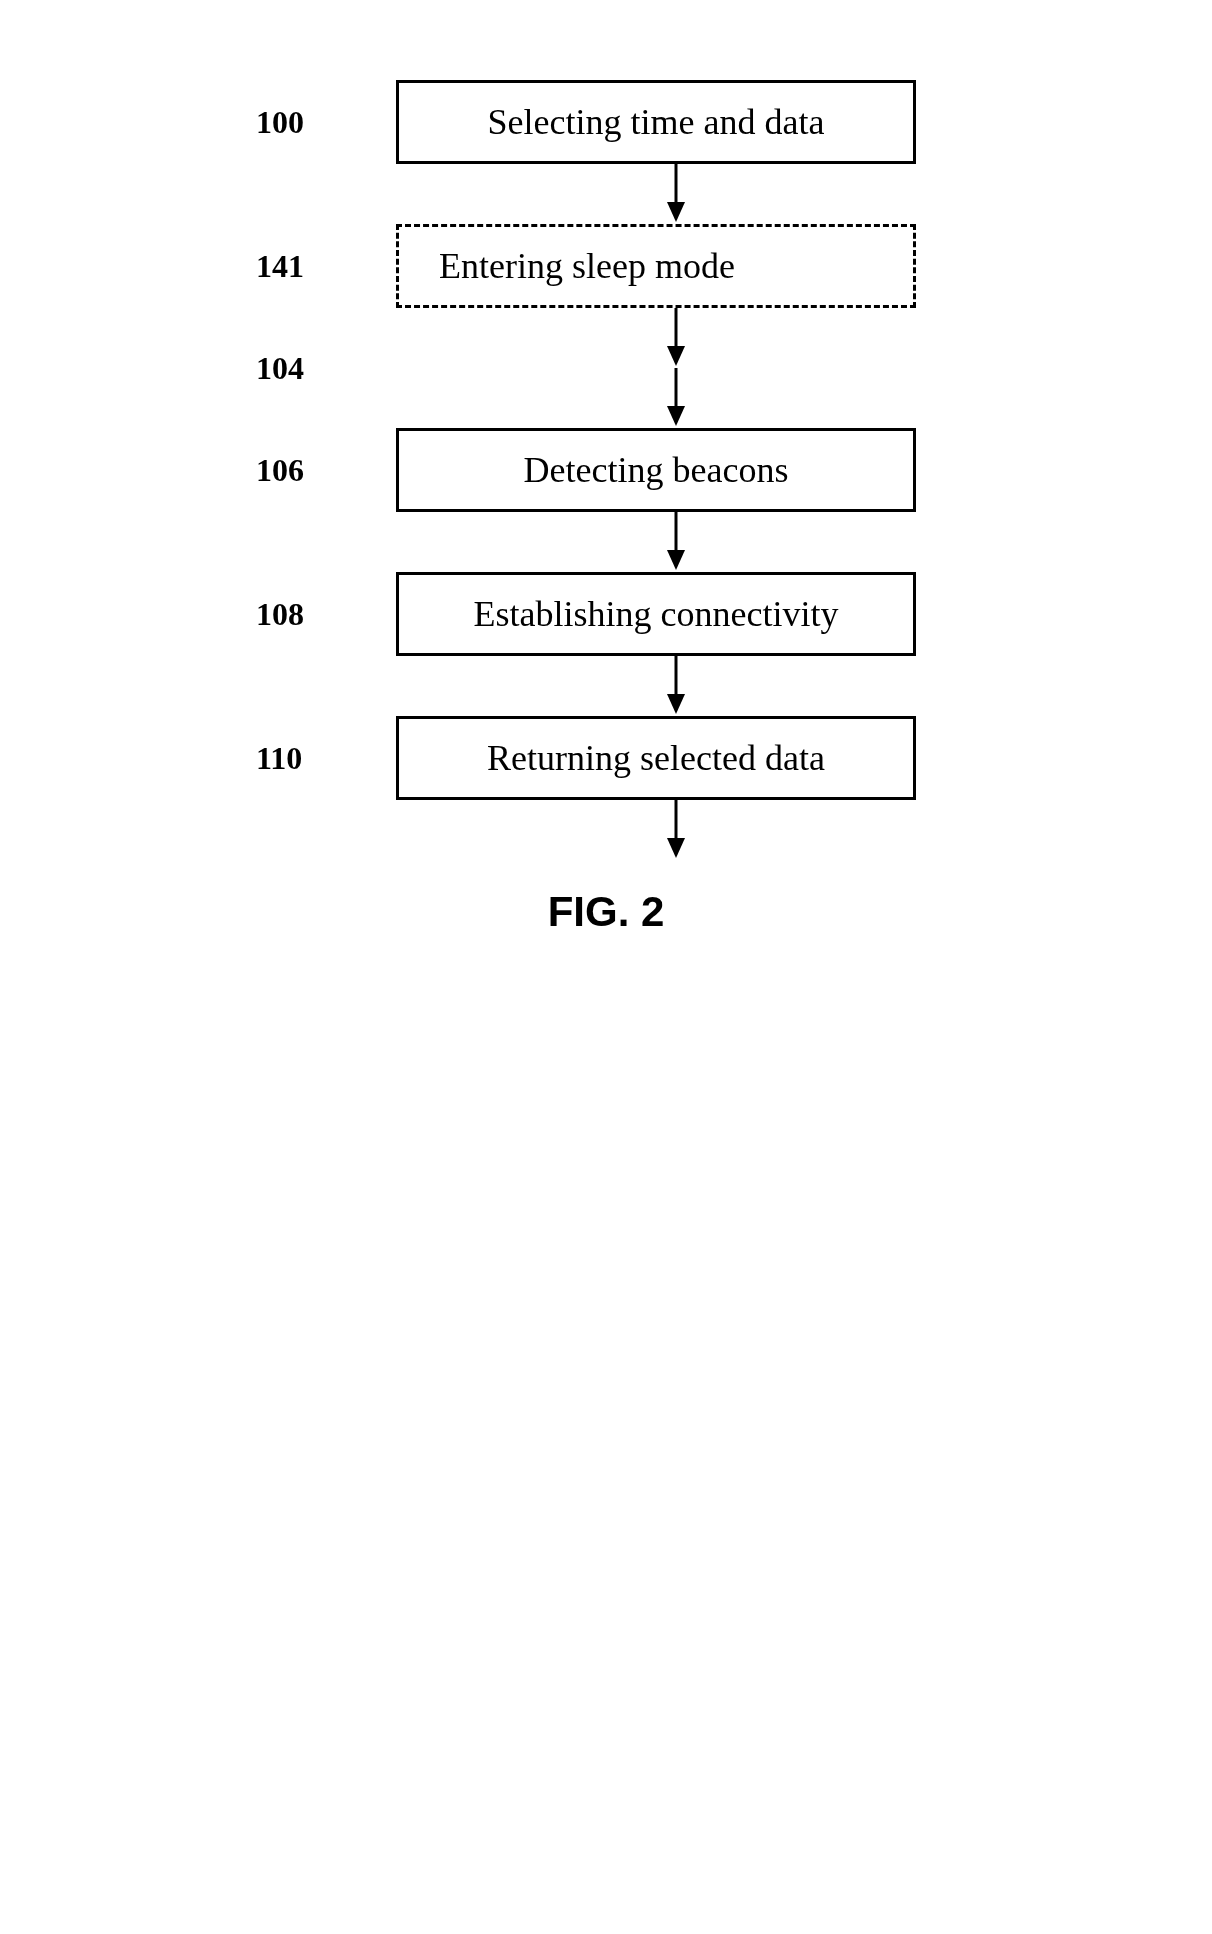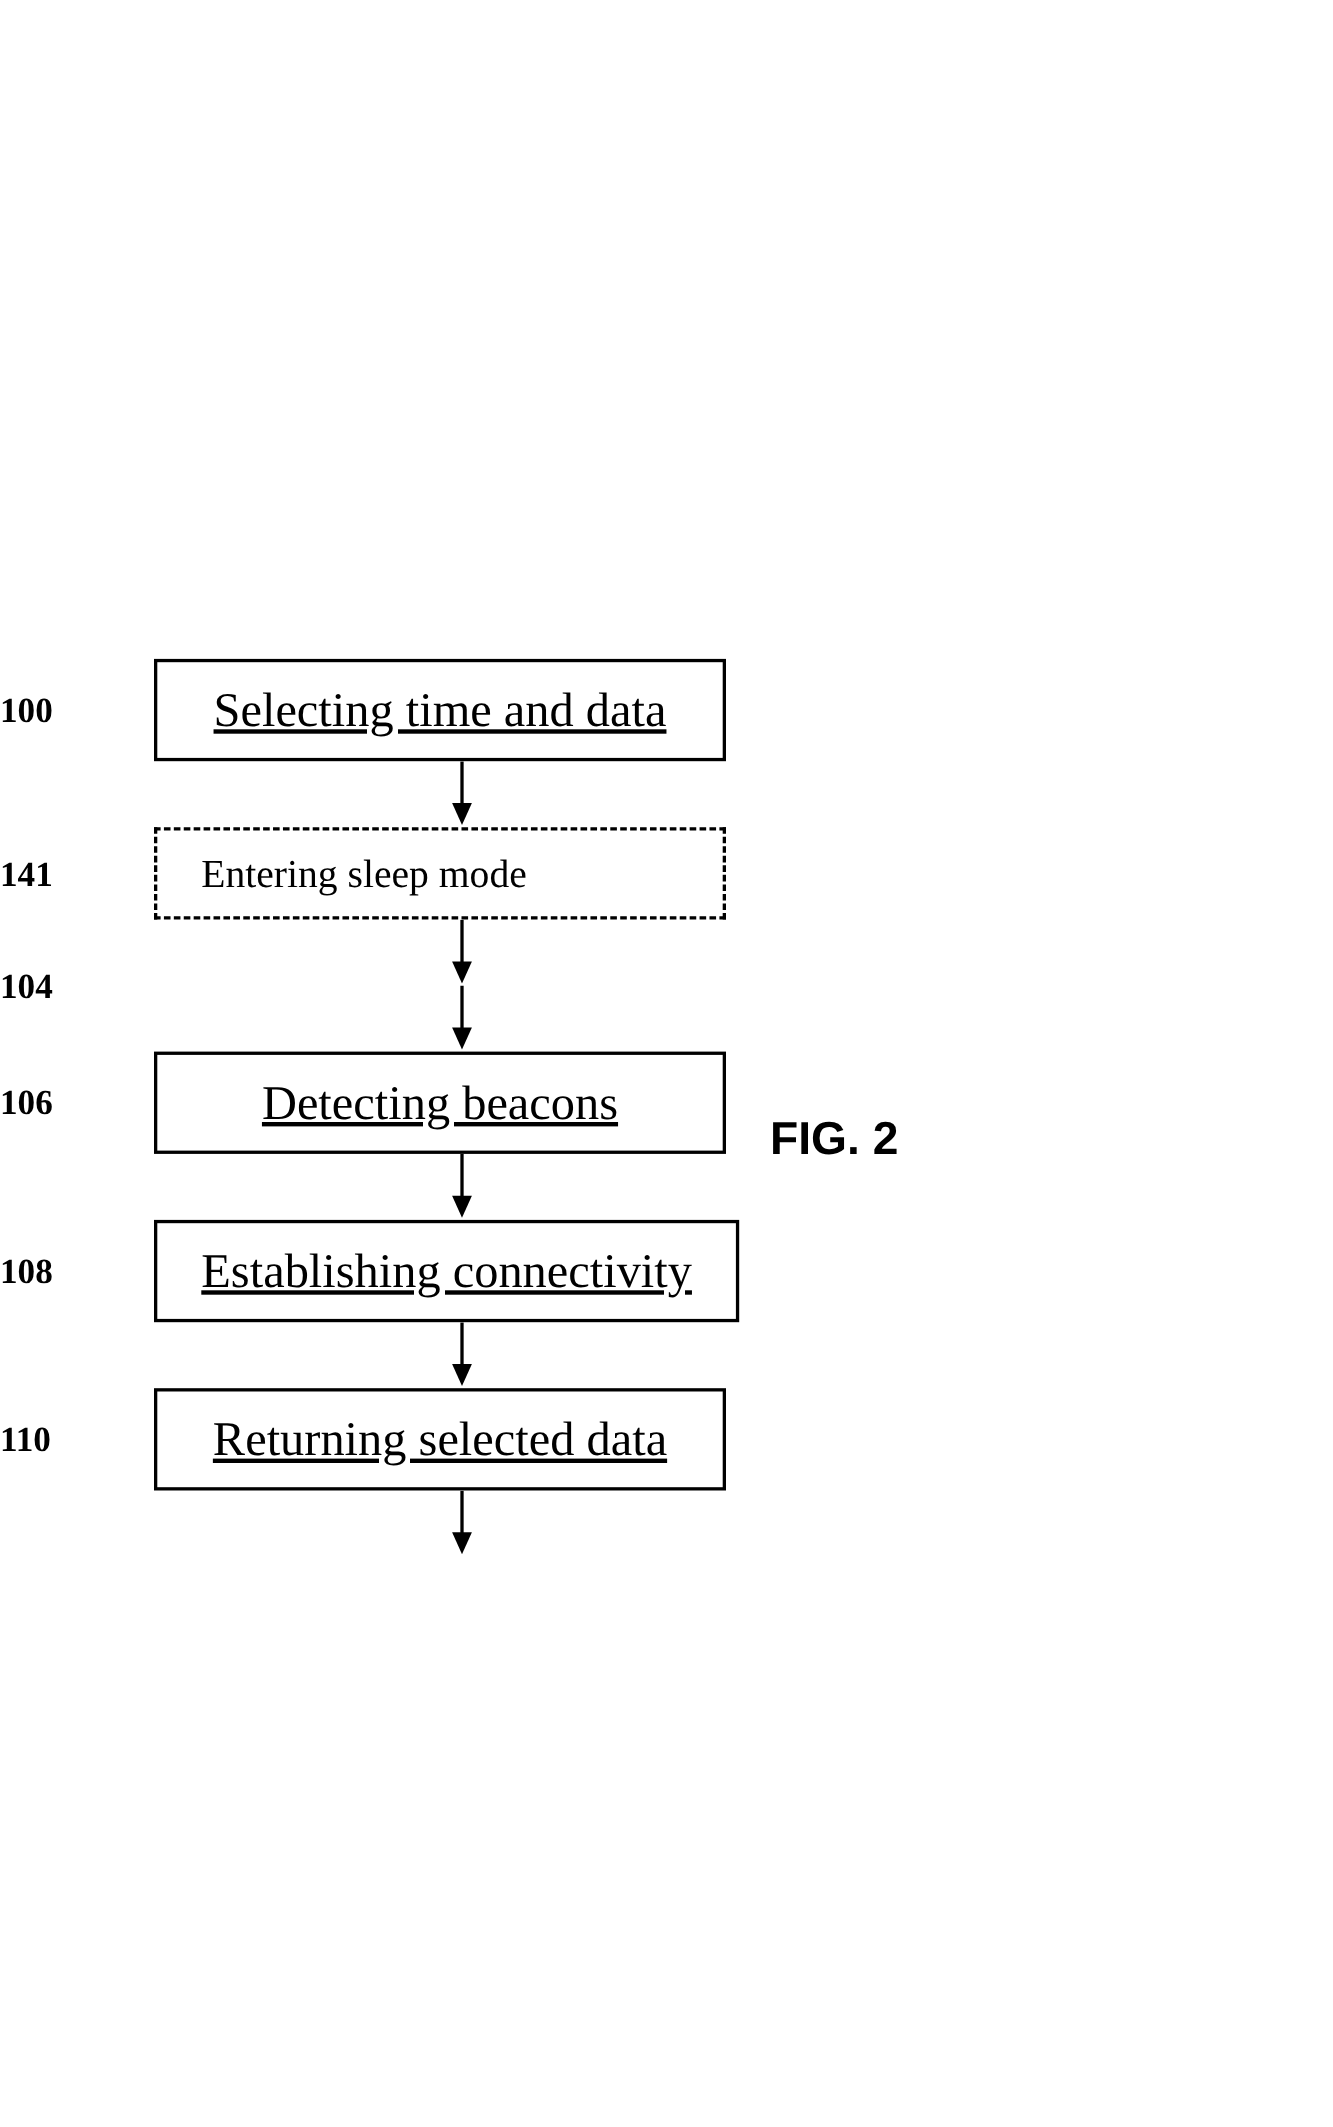--- a/index.html
+++ b/index.html
@@ -14,21 +14,21 @@
       background-color: #ffffff;
       font-family: 'Times New Roman', Times, serif;
       overflow: hidden;
     }
 
     .diagram-container {
       width: 1212px;
       height: 1934px;
       position: relative;
       display: flex;
-      flex-direction: row;
+      flex-direction: column;
       align-items: center;
       padding-top: 80px;
     }
 
     .flow-wrapper {
       display: flex;
       flex-direction: column;
       align-items: center;
       position: relative;
     }
@@ -45,27 +45,26 @@
       left: 0px;
       font-size: 32px;
       font-weight: bold;
       font-family: 'Times New Roman', Times, serif;
       white-space: nowrap;
     }
 
     .box {
       border: 3px solid #000;
       padding: 18px 40px;
-      font-size: 44px;
+      font-size: 36px;
       font-family: 'Times New Roman', Times, serif;
       text-align: center;
       background: #fff;
       min-width: 520px;
       margin-left: 140px;
-      text-decoration: underline;
     }
 
     .box-dashed {
       border: 3px dashed #000;
       padding: 18px 40px;
       font-size: 36px;
       font-family: 'Times New Roman', Times, serif;
       text-align: left;
       background: #fff;
       min-width: 520px;
@@ -80,21 +79,21 @@
       margin-left: 140px;
       width: 520px;
     }
 
     .arrow svg {
       width: 40px;
       height: 60px;
     }
 
     .fig-label {
-      margin-top: 56px;
+      margin-top: 28px;
       font-size: 42px;
       font-weight: bold;
       font-family: Arial, sans-serif;
       text-align: center;
     }
   </style>
 </head>
 <body>
 
 <div class="diagram-container">

